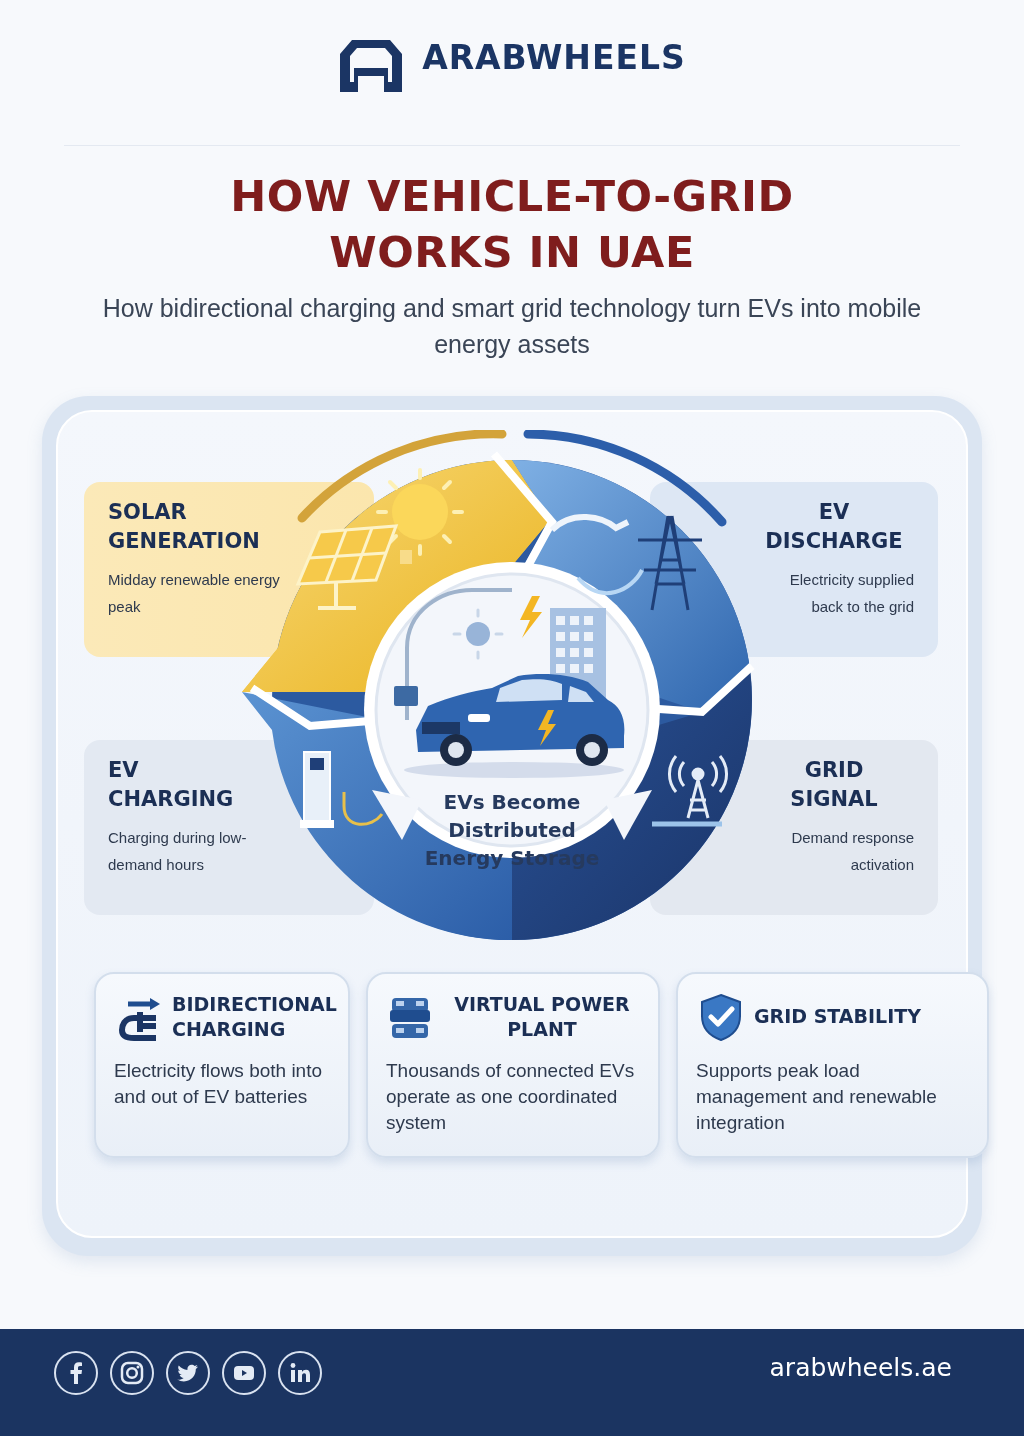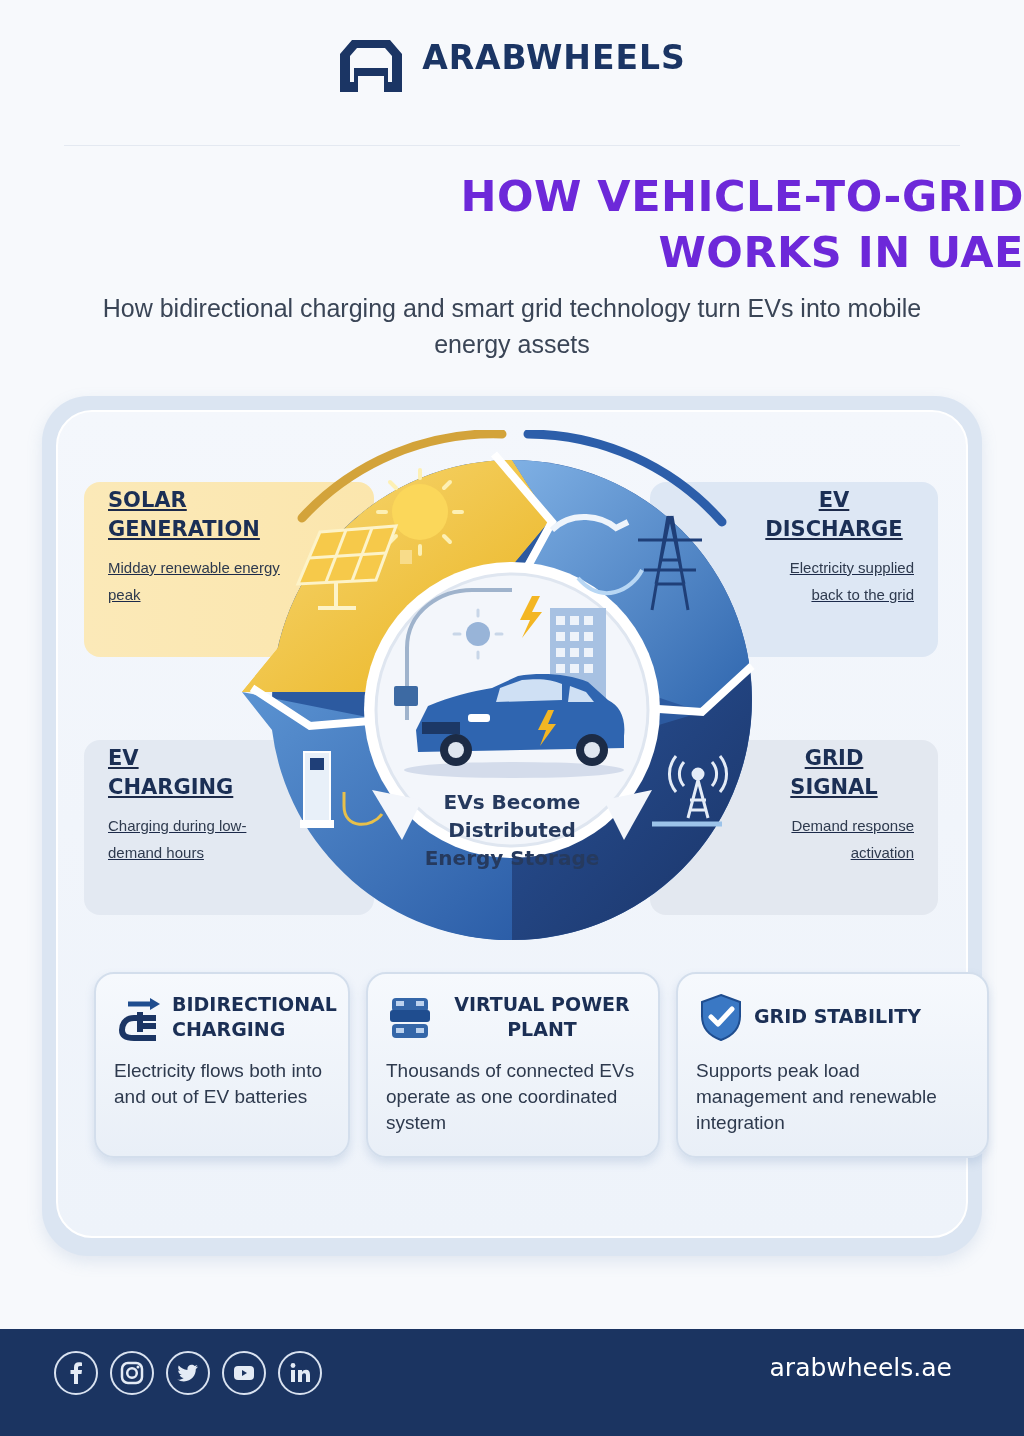--- a/index.html
+++ b/index.html
@@ -18,43 +18,43 @@
   .logo svg { width: 66px; height: 56px; }
   .logo-text {
     font-family: "DejaVu Sans", sans-serif; font-weight: bold;
     font-size: 33px; color: #1b3564; letter-spacing: 1px;
   }
   .divider {
     position: absolute; left: 64px; top: 145px; width: 896px; height: 1px;
     background: #e4e9f1;
   }
   .title {
-    position: absolute; left: 0; top: 168px; width: 1024px; text-align: right;
+    position: absolute; left: 0; top: 168px; width: 1024px; text-align: center;
     font-family: "DejaVu Sans", sans-serif; font-weight: bold; font-size: 43px;
-    line-height: 56px; color: #6d28d9; letter-spacing: 0.5px;
+    line-height: 56px; color: #7f1d1d; letter-spacing: 0.5px;
   }
   .subtitle {
     position: absolute; left: 70px; top: 290px; width: 884px; text-align: center;
     font-family: "Liberation Sans", sans-serif; font-size: 25px; line-height: 36px;
     color: #3a4556;
   }
 
   .panel {
     position: absolute; left: 42px; top: 396px; width: 940px; height: 860px;
     border-radius: 46px; background: #dbe5f2;
     box-shadow: 0 6px 16px rgba(120,150,190,0.18);
   }
   .panel-inner {
     position: absolute; left: 14px; top: 14px; right: 14px; bottom: 18px;
     border-radius: 36px; background: linear-gradient(180deg,#f4f7fc,#eef3fa);
     border: 2px solid #ffffff;
   }
 
   .step-card {
-    position: absolute; border-radius: 16px; padding: 4px 24px; text-decoration: underline;
+    position: absolute; border-radius: 16px; padding: 16px 24px;
   }
   .step-card .st-title {
     font-family: "DejaVu Sans", sans-serif; font-weight: bold; font-size: 21px;
     line-height: 29px; color: #1b2f55;
   }
   .step-card .st-desc {
     font-family: "Liberation Sans", sans-serif; font-size: 15px; line-height: 27px;
     color: #2e3a4e; margin-top: 10px;
   }
   .card-solar { left: 84px; top: 482px; width: 290px; height: 175px;

